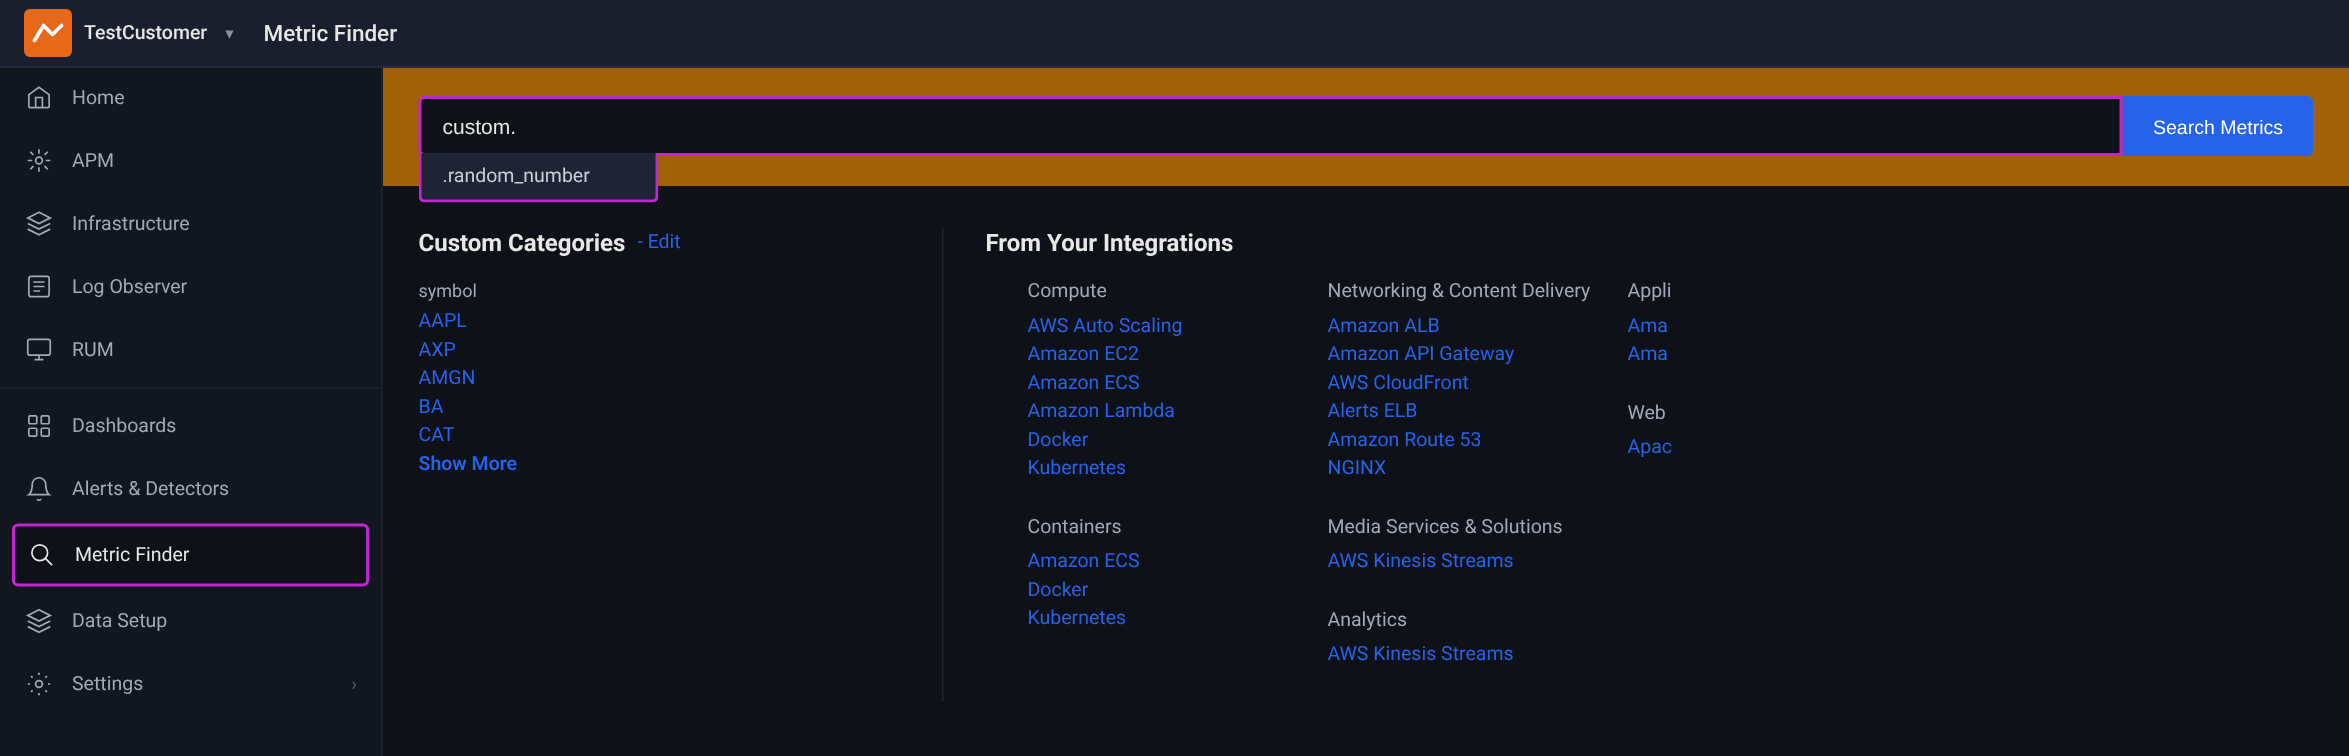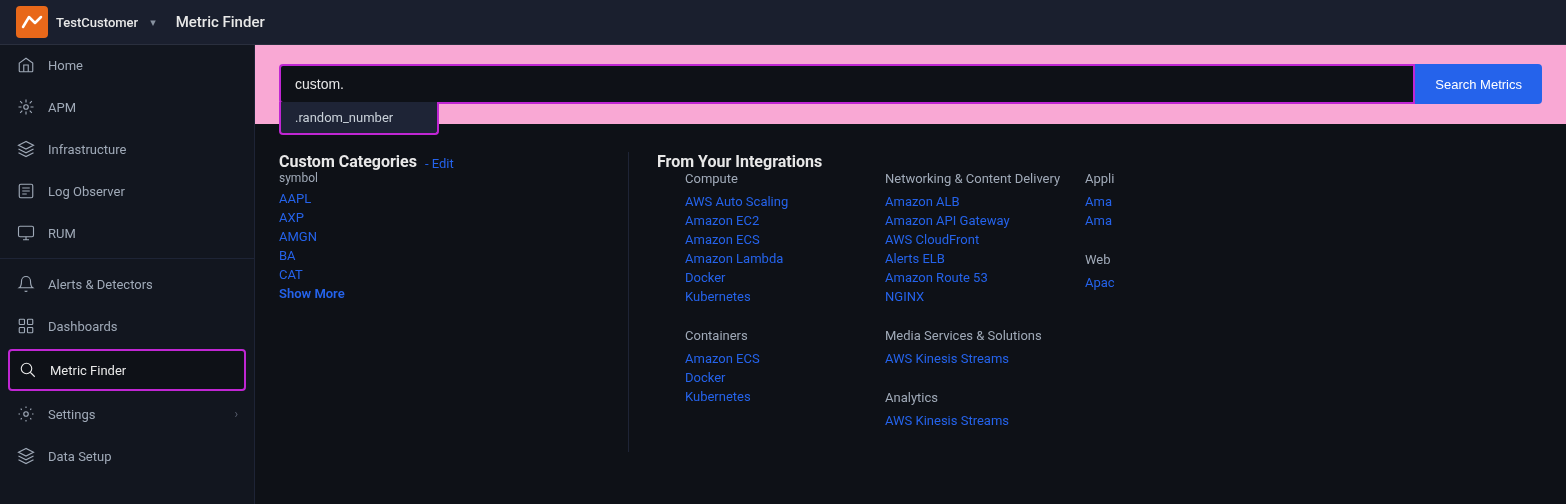--- a/index.html
+++ b/index.html
@@ -116,21 +116,21 @@
       margin-top: 44px;
       margin-left: 255px;
       flex: 1;
       background: #0e1117;
       overflow-y: auto;
       min-height: calc(504px - 44px);
     }
 
     
     .search-area {
-      background: #f9a8d4;
+      background: #a16207;
       padding: 20px 24px;
       position: relative;
     }
     .search-wrapper {
       display: flex;
       gap: 0;
       align-items: stretch;
       max-width: 100%;
     }
     .search-input-container {
@@ -187,23 +187,23 @@
 
     
     .custom-categories {
       width: 350px;
       flex-shrink: 0;
       border-right: 1px solid #1e2436;
       padding-right: 24px;
     }
     .section-header {
       display: flex;
-      align-items: flex-end;
+      align-items: center;
       gap: 8px;
-      margin-bottom: 0;
+      margin-bottom: 16px;
     }
     .section-title {
       font-size: 16px;
       font-weight: 700;
       color: #e8e8e8;
     }
     .section-edit-link {
       color: #2563eb;
       font-size: 13px;
       cursor: pointer;
@@ -335,69 +335,69 @@
         </svg>
     </span>
     <span>RUM</span>
   </div>
 
   <hr class="sidebar-divider">
 
   <div class="sidebar-item">
     <span class="icon">
       <svg class="icon-svg" viewBox="0 0 24 24">
-          <path d="M18 8A6 6 0 006 8c0 7-3 9-3 9h18s-3-2-3-9"></path>
-          <path d="M13.73 21a2 2 0 01-3.46 0"></path>
-        </svg>
-    </span>
-    <span>Alerts &amp; Detectors</span>
-  </div>
-
-  <div class="sidebar-item">
-    <span class="icon">
-      <svg class="icon-svg" viewBox="0 0 24 24">
           <rect x="3" y="3" width="7" height="7" rx="1"></rect>
           <rect x="14" y="3" width="7" height="7" rx="1"></rect>
           <rect x="3" y="14" width="7" height="7" rx="1"></rect>
           <rect x="14" y="14" width="7" height="7" rx="1"></rect>
         </svg>
     </span>
     <span>Dashboards</span>
   </div>
 
+  <div class="sidebar-item">
+    <span class="icon">
+      <svg class="icon-svg" viewBox="0 0 24 24">
+          <path d="M18 8A6 6 0 006 8c0 7-3 9-3 9h18s-3-2-3-9"></path>
+          <path d="M13.73 21a2 2 0 01-3.46 0"></path>
+        </svg>
+    </span>
+    <span>Alerts &amp; Detectors</span>
+  </div>
+
   <div class="sidebar-item active">
     <span class="icon">
       <svg class="icon-svg" viewBox="0 0 24 24">
           <path d="M21 21l-6-6m2-5a7 7 0 11-14 0 7 7 0 0114 0z"></path>
         </svg>
     </span>
     <span>Metric Finder</span>
+  </div>
+
+  <div class="sidebar-item">
+    <span class="icon">
+      <svg class="icon-svg" viewBox="0 0 24 24">
+          <path d="M12 2L2 7l10 5 10-5-10-5z"></path>
+          <path d="M2 17l10 5 10-5M2 12l10 5 10-5"></path>
+        </svg>
+    </span>
+    <span>Data Setup</span>
   </div>
 
   <div class="sidebar-item has-arrow">
     <div class="left-group">
       <span class="icon">
         <svg class="icon-svg" viewBox="0 0 24 24">
             <circle cx="12" cy="12" r="3"></circle>
             <path d="M19.07 4.93l-1.41 1.41M4.93 4.93l1.41 1.41M12 2v2M12 20v2M2 12h2M20 12h2M19.07 19.07l-1.41-1.41M4.93 19.07l1.41-1.41"></path>
           </svg>
       </span>
       <span>Settings</span>
     </div>
     <span style="color:#5a6070; font-size:12px;">›</span>
-  </div>
-
-  <div class="sidebar-item">
-    <span class="icon">
-      <svg class="icon-svg" viewBox="0 0 24 24">
-          <path d="M12 2L2 7l10 5 10-5-10-5z"></path>
-          <path d="M2 17l10 5 10-5M2 12l10 5 10-5"></path>
-        </svg>
-    </span>
-    <span>Data Setup</span>
   </div>
 
 </div>
 
 <div class="main">
 
   <div class="search-area">
     <div class="search-wrapper">
       <div class="search-input-container">
         <input class="search-input" type="text" value="custom." style="">

